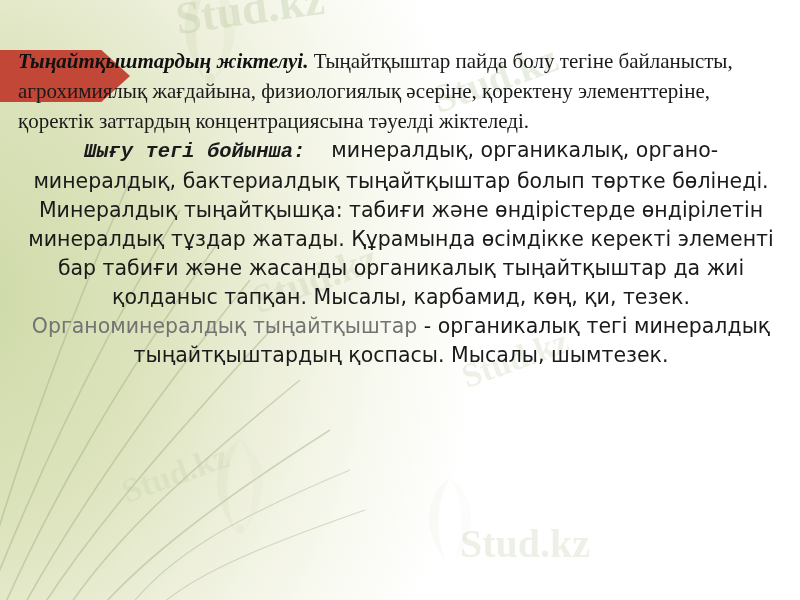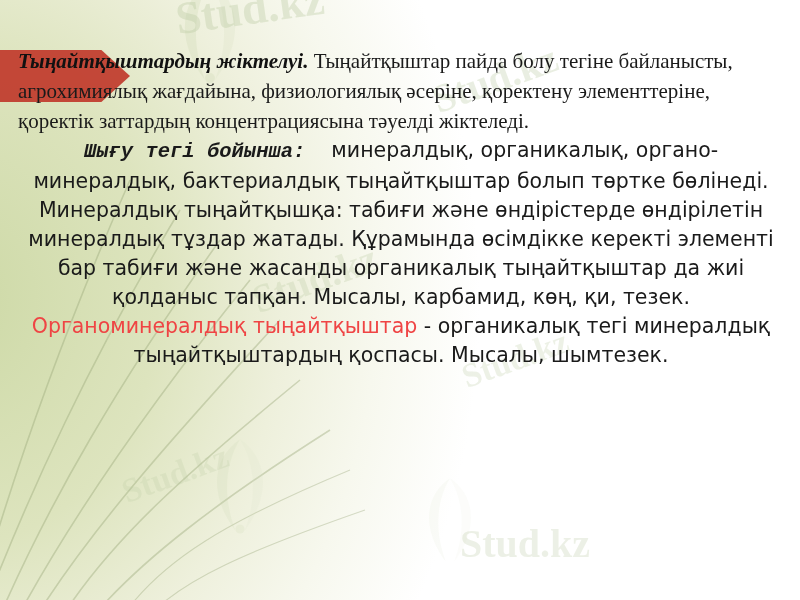--- a/index.html
+++ b/index.html
@@ -115,21 +115,21 @@
   .serif-run {
     font-family: "Liberation Serif", serif;
     font-size: 21px;
   }
   .bold-italic {
     font-style: italic;
     font-weight: bold;
     font-family: Liberation Mono, monospace;
   }
   .red {
-    color: #ef4444;
+    color: #737373;
   }
   .spacer-wide { display: inline-block; width: 26px; }
 </style>
 </head>
 <body>
 
 <div id="slide">
 
   <div class="bg-green"></div>
   <div class="bg-white-right"></div>

